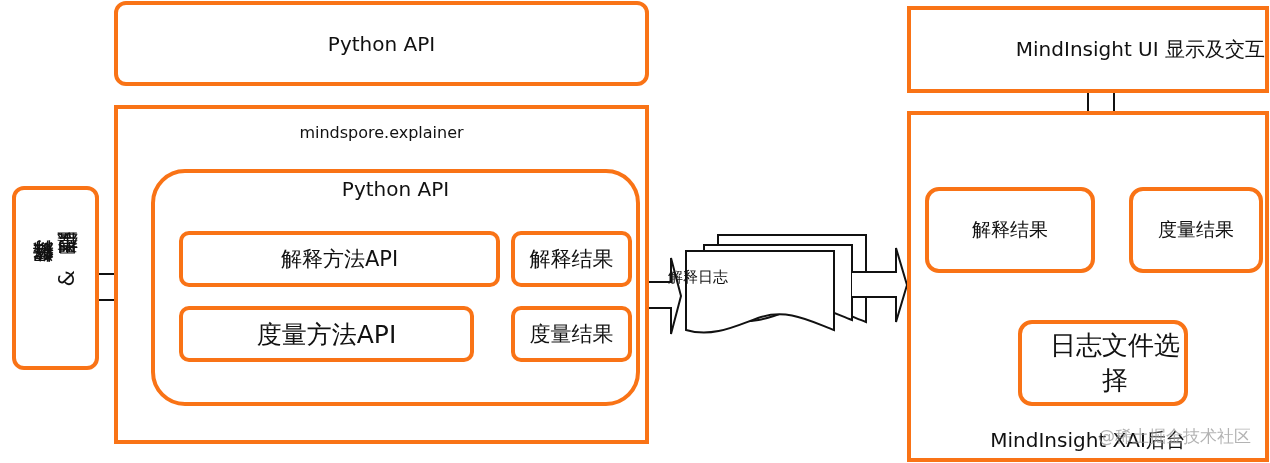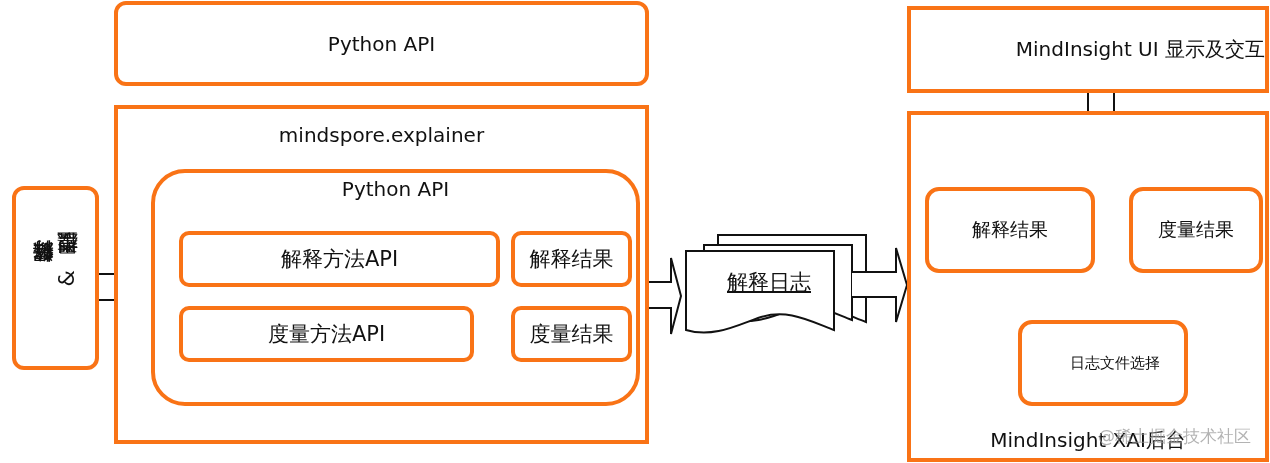--- a/index.html
+++ b/index.html
@@ -42,60 +42,60 @@
   <line x1="1009" y1="292" x2="1195" y2="292" stroke="#111" stroke-width="1.6"></line>
   <line x1="1009" y1="292" x2="1009" y2="274" stroke="#111" stroke-width="1.6" marker-end="url(#ah)"></line>
   <line x1="1195" y1="292" x2="1195" y2="274" stroke="#111" stroke-width="1.6" marker-end="url(#ah)"></line>
 </svg>
 
 <div class="box r8" style="left:114px; top:1px; width:535px; height:85px; border-radius:12px;">
   <span style="font-size:20px;">Python API</span>
 </div>
 
 <div class="box" style="left:114px; top:105px; width:535px; height:339px; align-items:flex-start;">
-  <span style="font-size:20px; margin-top:14px;">mindspore.explainer</span>
+  <span style="font-size:16px; margin-top:14px;">mindspore.explainer</span>
 </div>
 
 <div class="box" style="left:151px; top:169px; width:489px; height:237px; border-radius:34px; align-items:flex-start;">
   <span style="font-size:20px; margin-top:4px;">Python API</span>
 </div>
 
 <div class="box r8" style="left:179px; top:231px; width:321px; height:56px;">
   <span style="font-size:21px;">解释方法API</span>
 </div>
 <div class="box r8" style="left:179px; top:306px; width:295px; height:56px;">
-  <span style="font-size:21px;text-align:center;">度量方法API</span>
+  <span style="font-size:25px;text-align:center;">度量方法API</span>
 </div>
 <div class="box r8" style="left:511px; top:231px; width:121px; height:56px;">
   <span style="font-size:21px;">解释结果</span>
 </div>
 <div class="box r8" style="left:511px; top:306px; width:121px; height:56px;">
   <span style="font-size:21px;">度量结果</span>
 </div>
 
 <div class="box" style="left:12px; top:186px; width:87px; height:184px; border-radius:12px;">
   <div class="vert" style="font-size:21px;">
     <span>待解释数据</span><br>
     <span>&amp;黑盒模型</span>
   </div>
 </div>
 
-<span class="lbl" style="left:727px; top:268px; font-size:21px;text-decoration:underline;">解释日志</span>
+<span class="lbl" style="left:668px; top:268px; font-size:15px;">解释日志</span>
 
 <div class="box" style="left:907px; top:6px; width:362px; height:87px;justify-content:flex-end;">
   <span style="font-size:20px;">MindInsight UI 显示及交互</span>
 </div>
 
 <div class="box" style="left:907px; top:111px; width:362px; height:351px; align-items:flex-end;">
   <span style="font-size:20px; margin-bottom:4px; ">MindInsight XAI后台</span>
 </div>
 
 <div class="box r8" style="left:925px; top:187px; width:170px; height:86px; border-radius:14px;">
   <span style="font-size:19px;">解释结果</span>
 </div>
 <div class="box r8" style="left:1129px; top:187px; width:134px; height:86px; border-radius:14px;">
   <span style="font-size:19px;">度量结果</span>
 </div>
 <div class="box r8" style="left:1018px; top:320px; width:170px; height:86px; border-radius:14px;">
-  <span style="font-size:15px;margin-left:24px;">日志文件选择</span>
+  <span style="font-size:26px;margin-left:24px;">日志文件选择</span>
 </div>
 
 <span class="watermark" style="left:1098px; top:425px;">@稀土掘金技术社区</span>
 
 </body></html>

